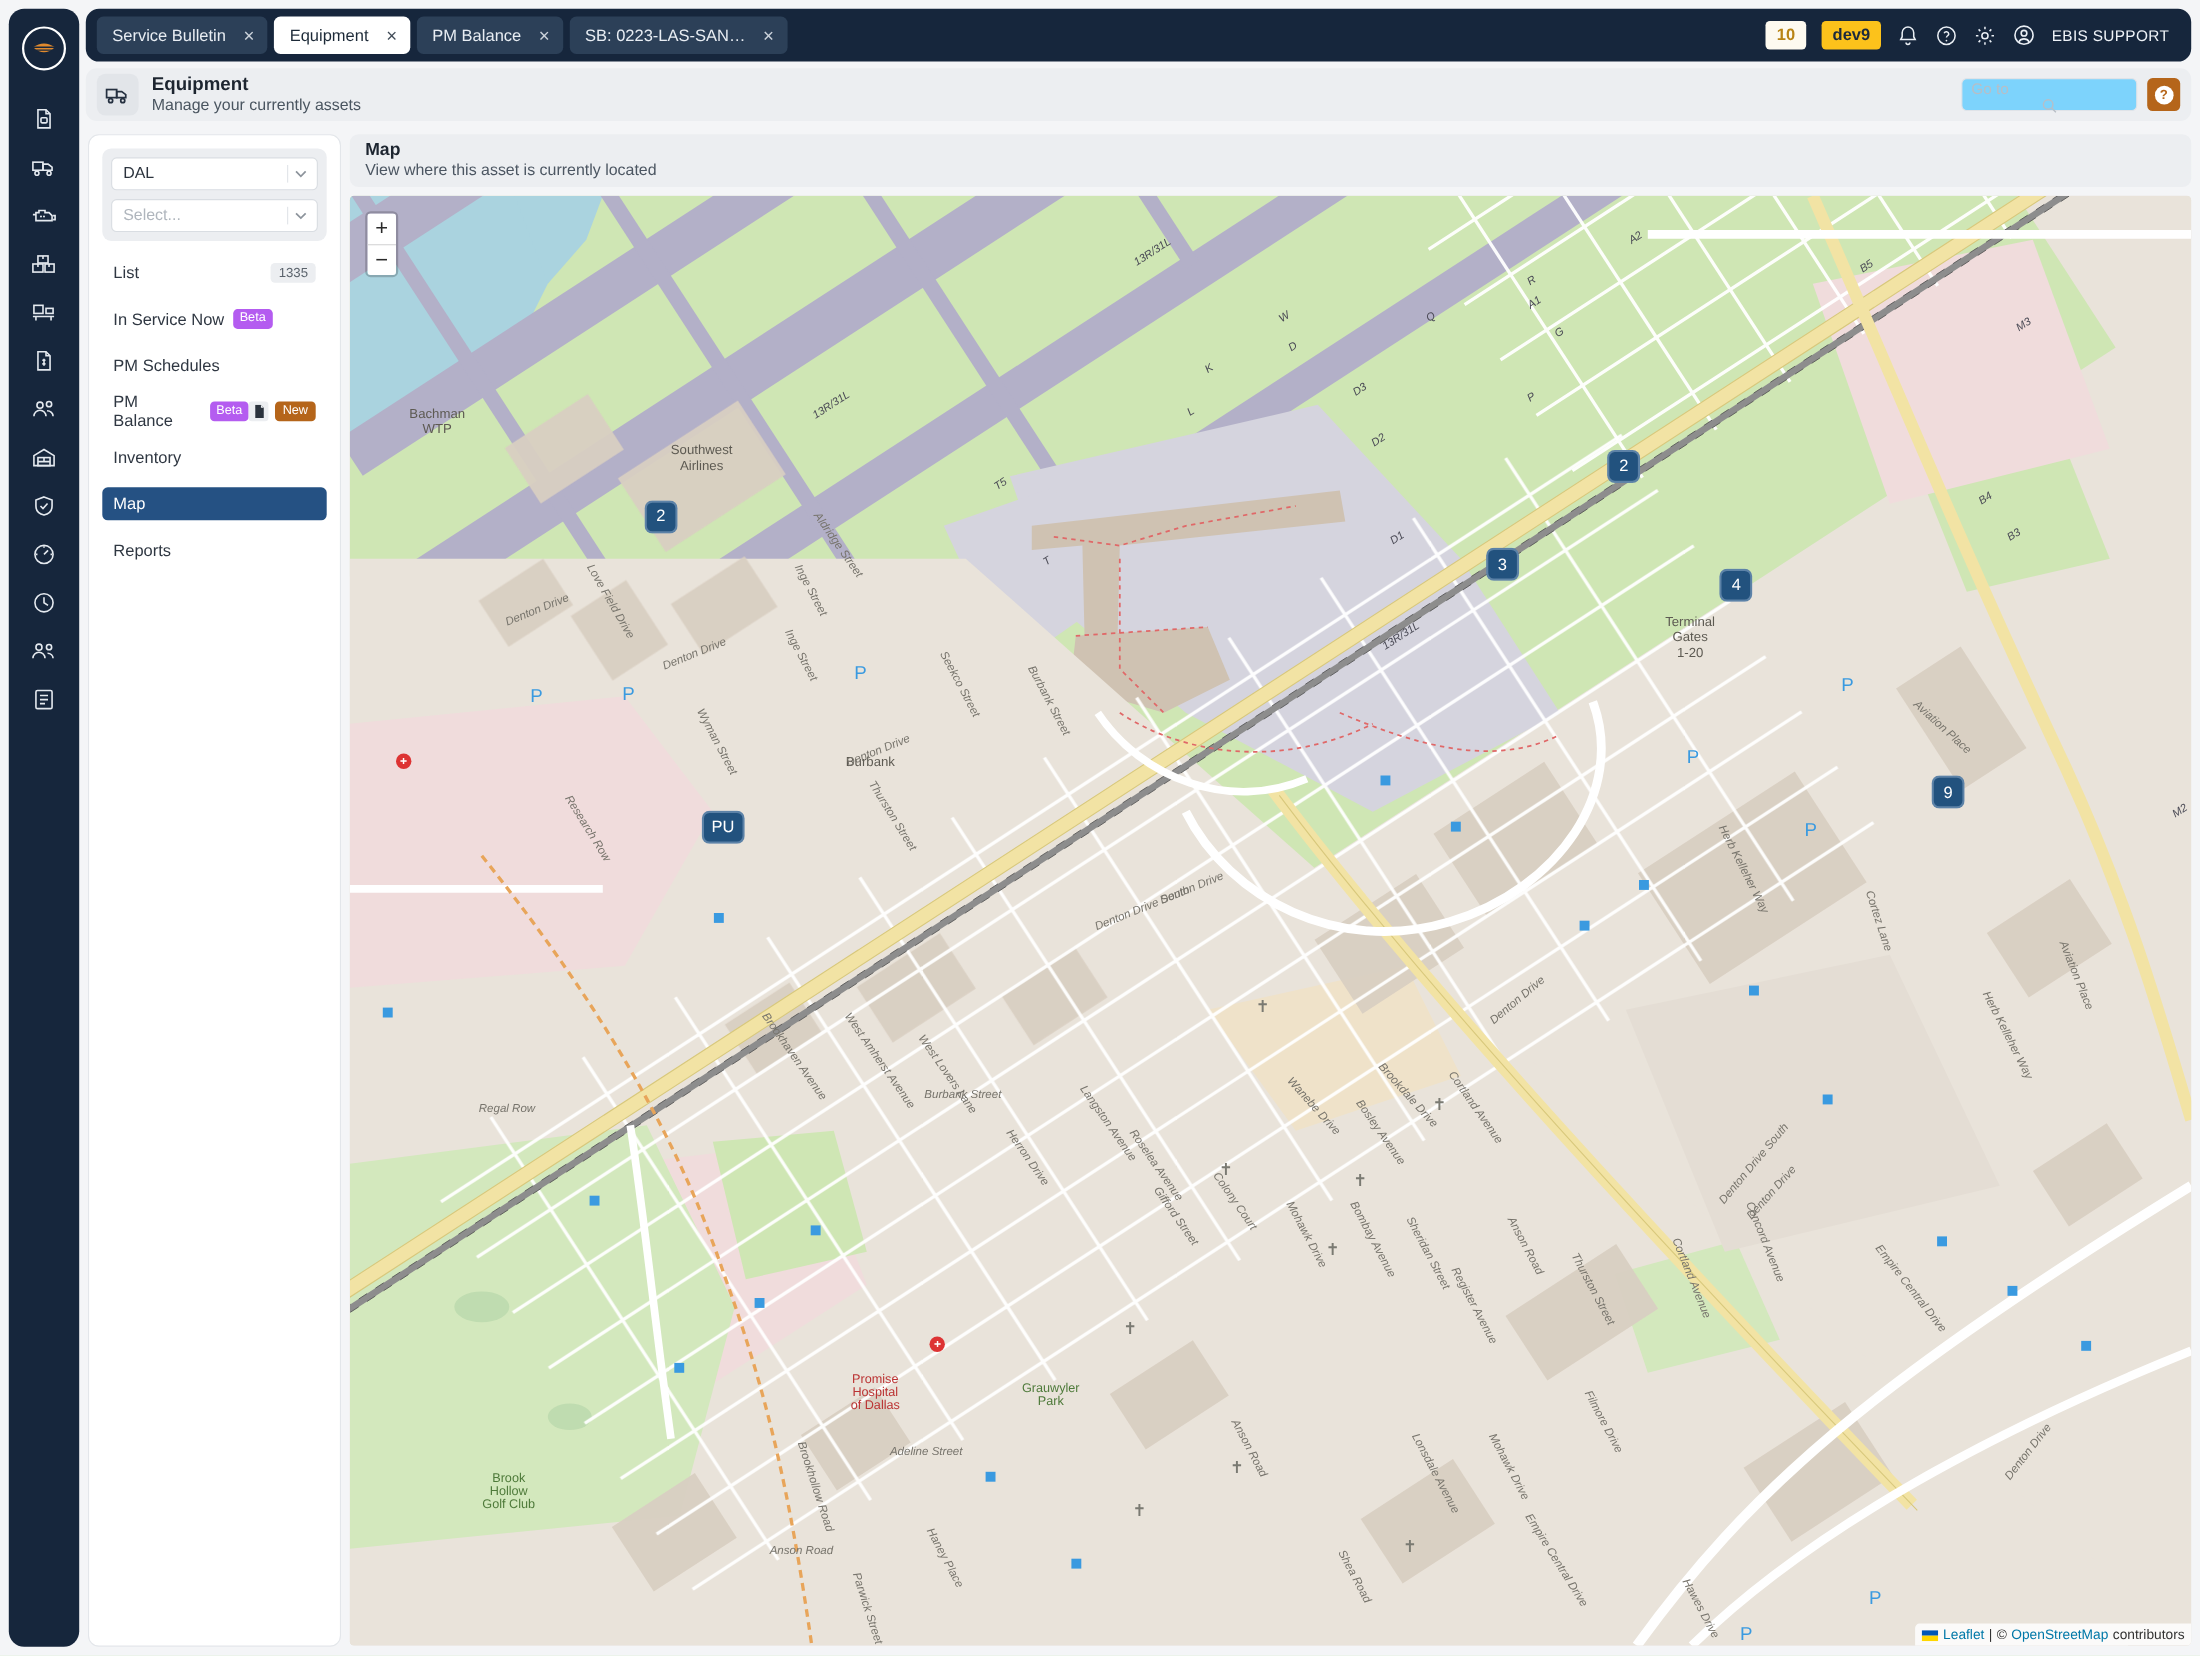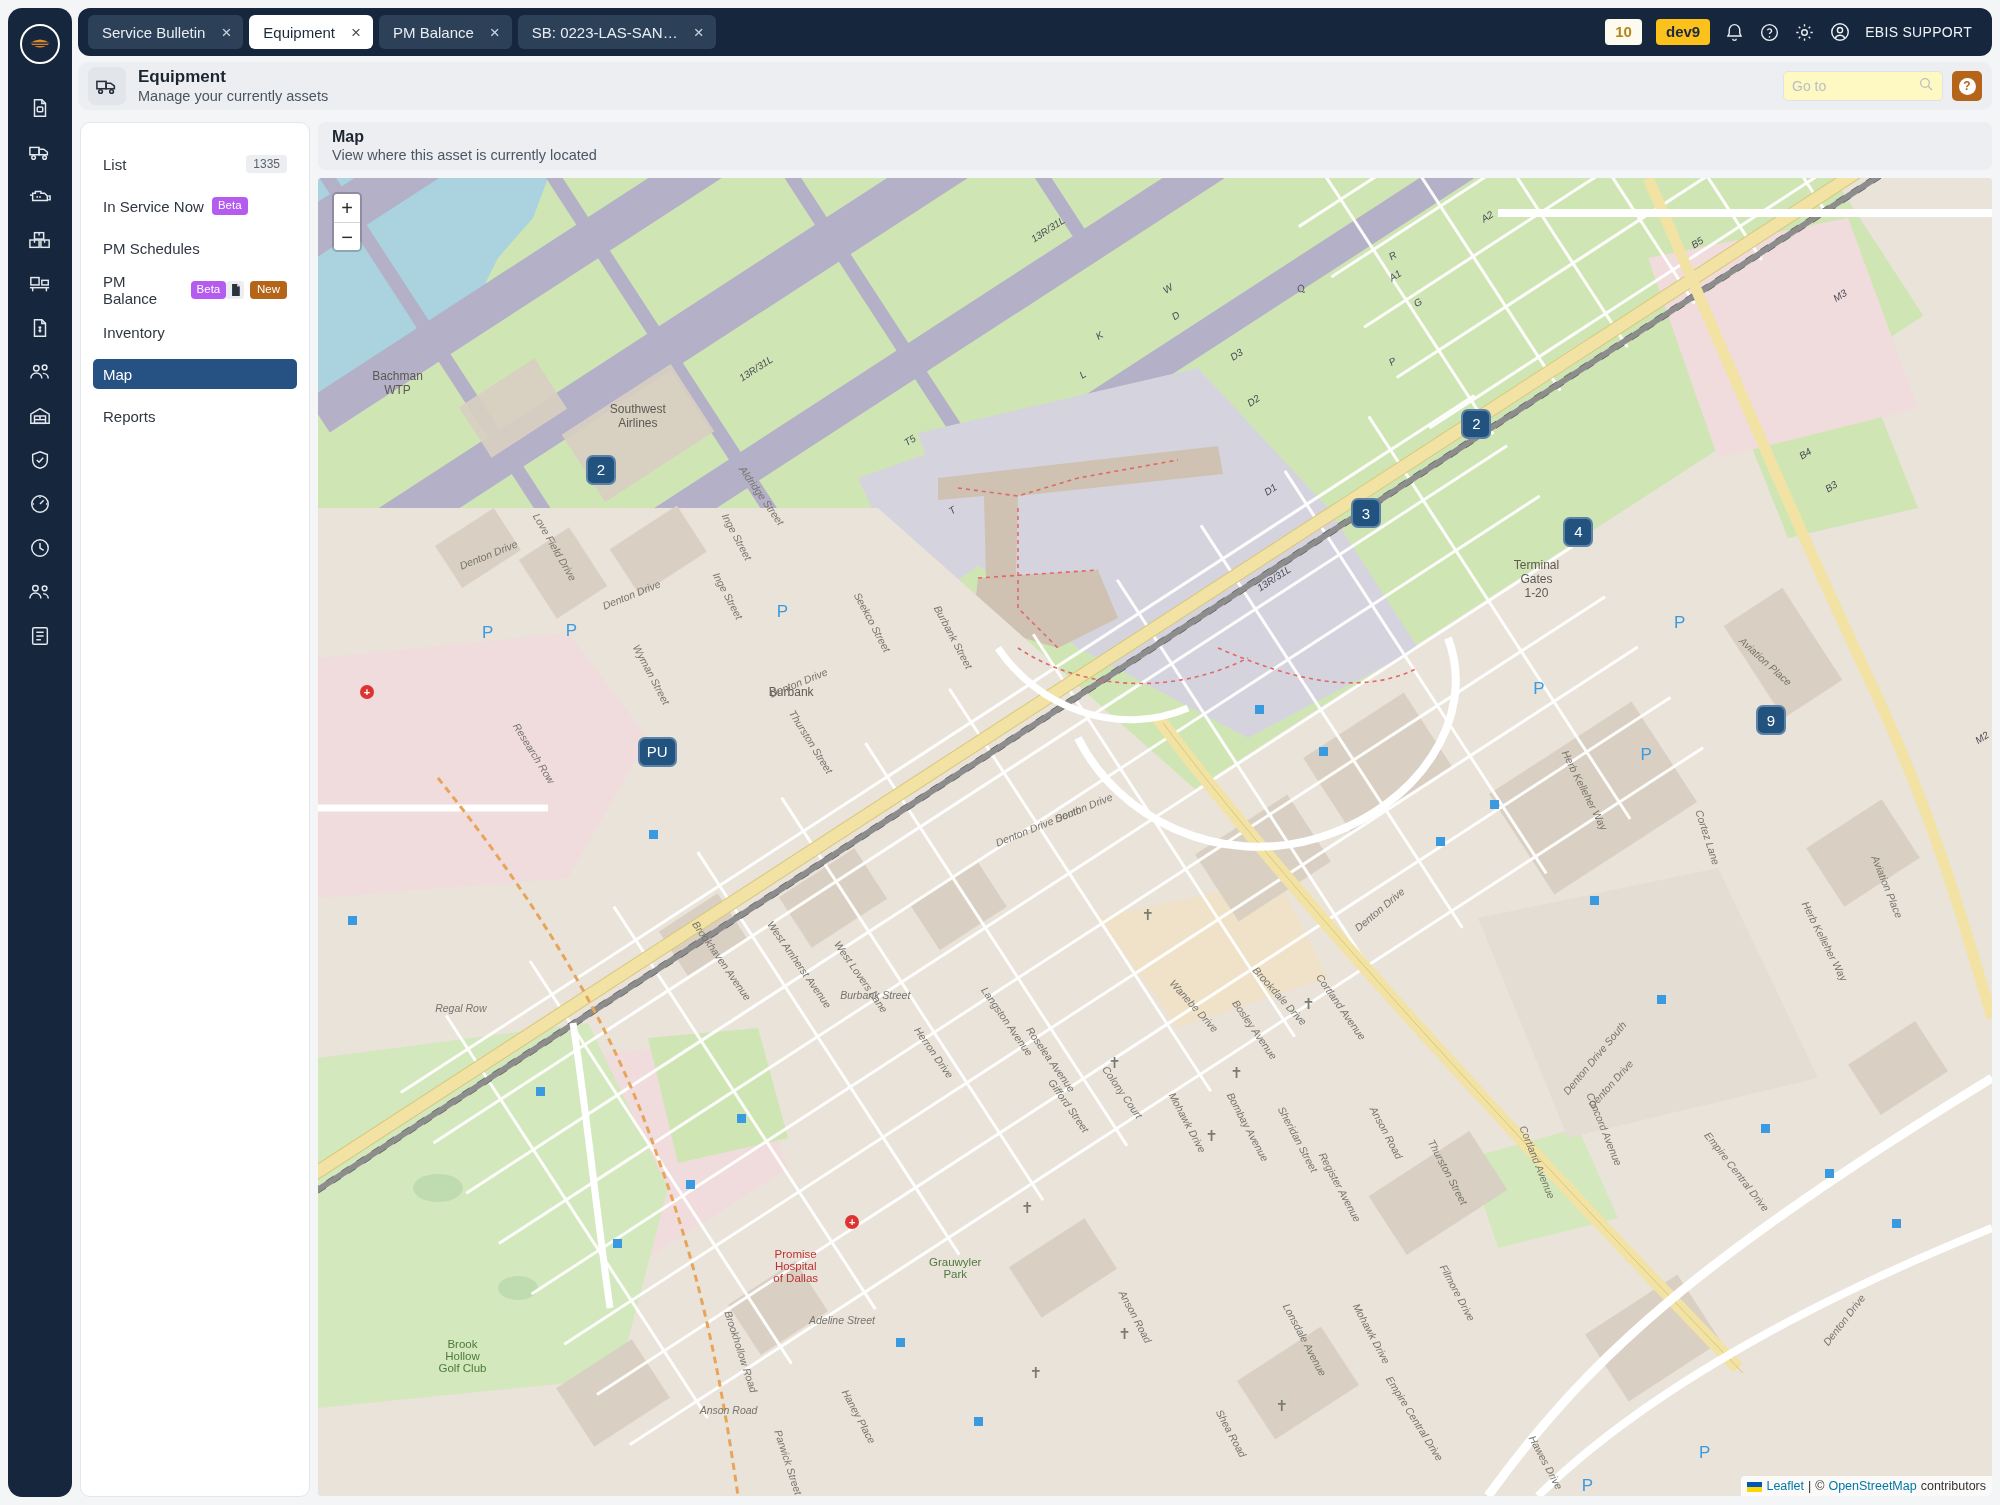--- a/index.html
+++ b/index.html
@@ -87,22 +87,22 @@
   .ph-icon {
     width: 38px; height: 38px; background: #e2e5e9; border-radius: 8px;
     display: flex; align-items: center; justify-content: center; margin-right: 12px;
     flex: none;
   }
   .ph-title { font-size: 17px; font-weight: 700; color: #1d2530; line-height: 1.15; }
   .ph-sub { font-size: 14.5px; color: #4a5560; line-height: 1.2; margin-top: 1px; }
   .ph-right { margin-left: auto; display: flex; align-items: center; gap: 9px; }
   .goto-wrap {
     position: relative; width: 160px; height: 30px;
-    background: #fef9c3; border: 1px solid #dfe3e8; border-radius: 5px;
-    display: flex; align-items: center; padding: 0 8px;
+    background: #7dd3fc; border: 1px solid #dfe3e8; border-radius: 5px;
+    display: flex; align-items: center; padding: 0 8px; flex-direction: column;
   }
   .goto-wrap input {
     border: none; outline: none; width: 100%; font-size: 14px; color: #2b333d;
     font-family: "Liberation Sans", sans-serif; background: transparent;
   }
   .goto-wrap input::placeholder { color: #b8bec6; }
   .help-btn {
     width: 30px; height: 30px; background: #b5651a; border-radius: 5px;
     display: flex; align-items: center; justify-content: center; cursor: pointer;
   }
@@ -420,20 +420,40 @@
           </svg>
         </span>
       </div>
       <div class="help-btn">
         <span class="q">?</span>
       </div>
     </div>
   </div>
 
   <div class="leftpanel">
+    <div class="selectgroup">
+      <div class="sel">
+        <span>DAL</span>
+        <span class="sep"></span>
+        <span class="caret">
+          <svg width="11" height="7" viewBox="0 0 12 8">
+              <path d="M1 1l5 5 5-5" fill="none" stroke="#8d949c" stroke-width="1.8"></path>
+            </svg>
+        </span>
+      </div>
+      <div class="sel placeholder">
+        <span>Select...</span>
+        <span class="sep"></span>
+        <span class="caret">
+          <svg width="11" height="7" viewBox="0 0 12 8">
+              <path d="M1 1l5 5 5-5" fill="none" stroke="#8d949c" stroke-width="1.8"></path>
+            </svg>
+        </span>
+      </div>
+    </div>
 
     <div class="navlist">
       <div class="navitem">
         <span>List</span>
         <span class="count">1335</span>
       </div>
       <div class="navitem">
         <span>In Service Now</span>
         <span class="pill-beta">Beta</span>
       </div>

